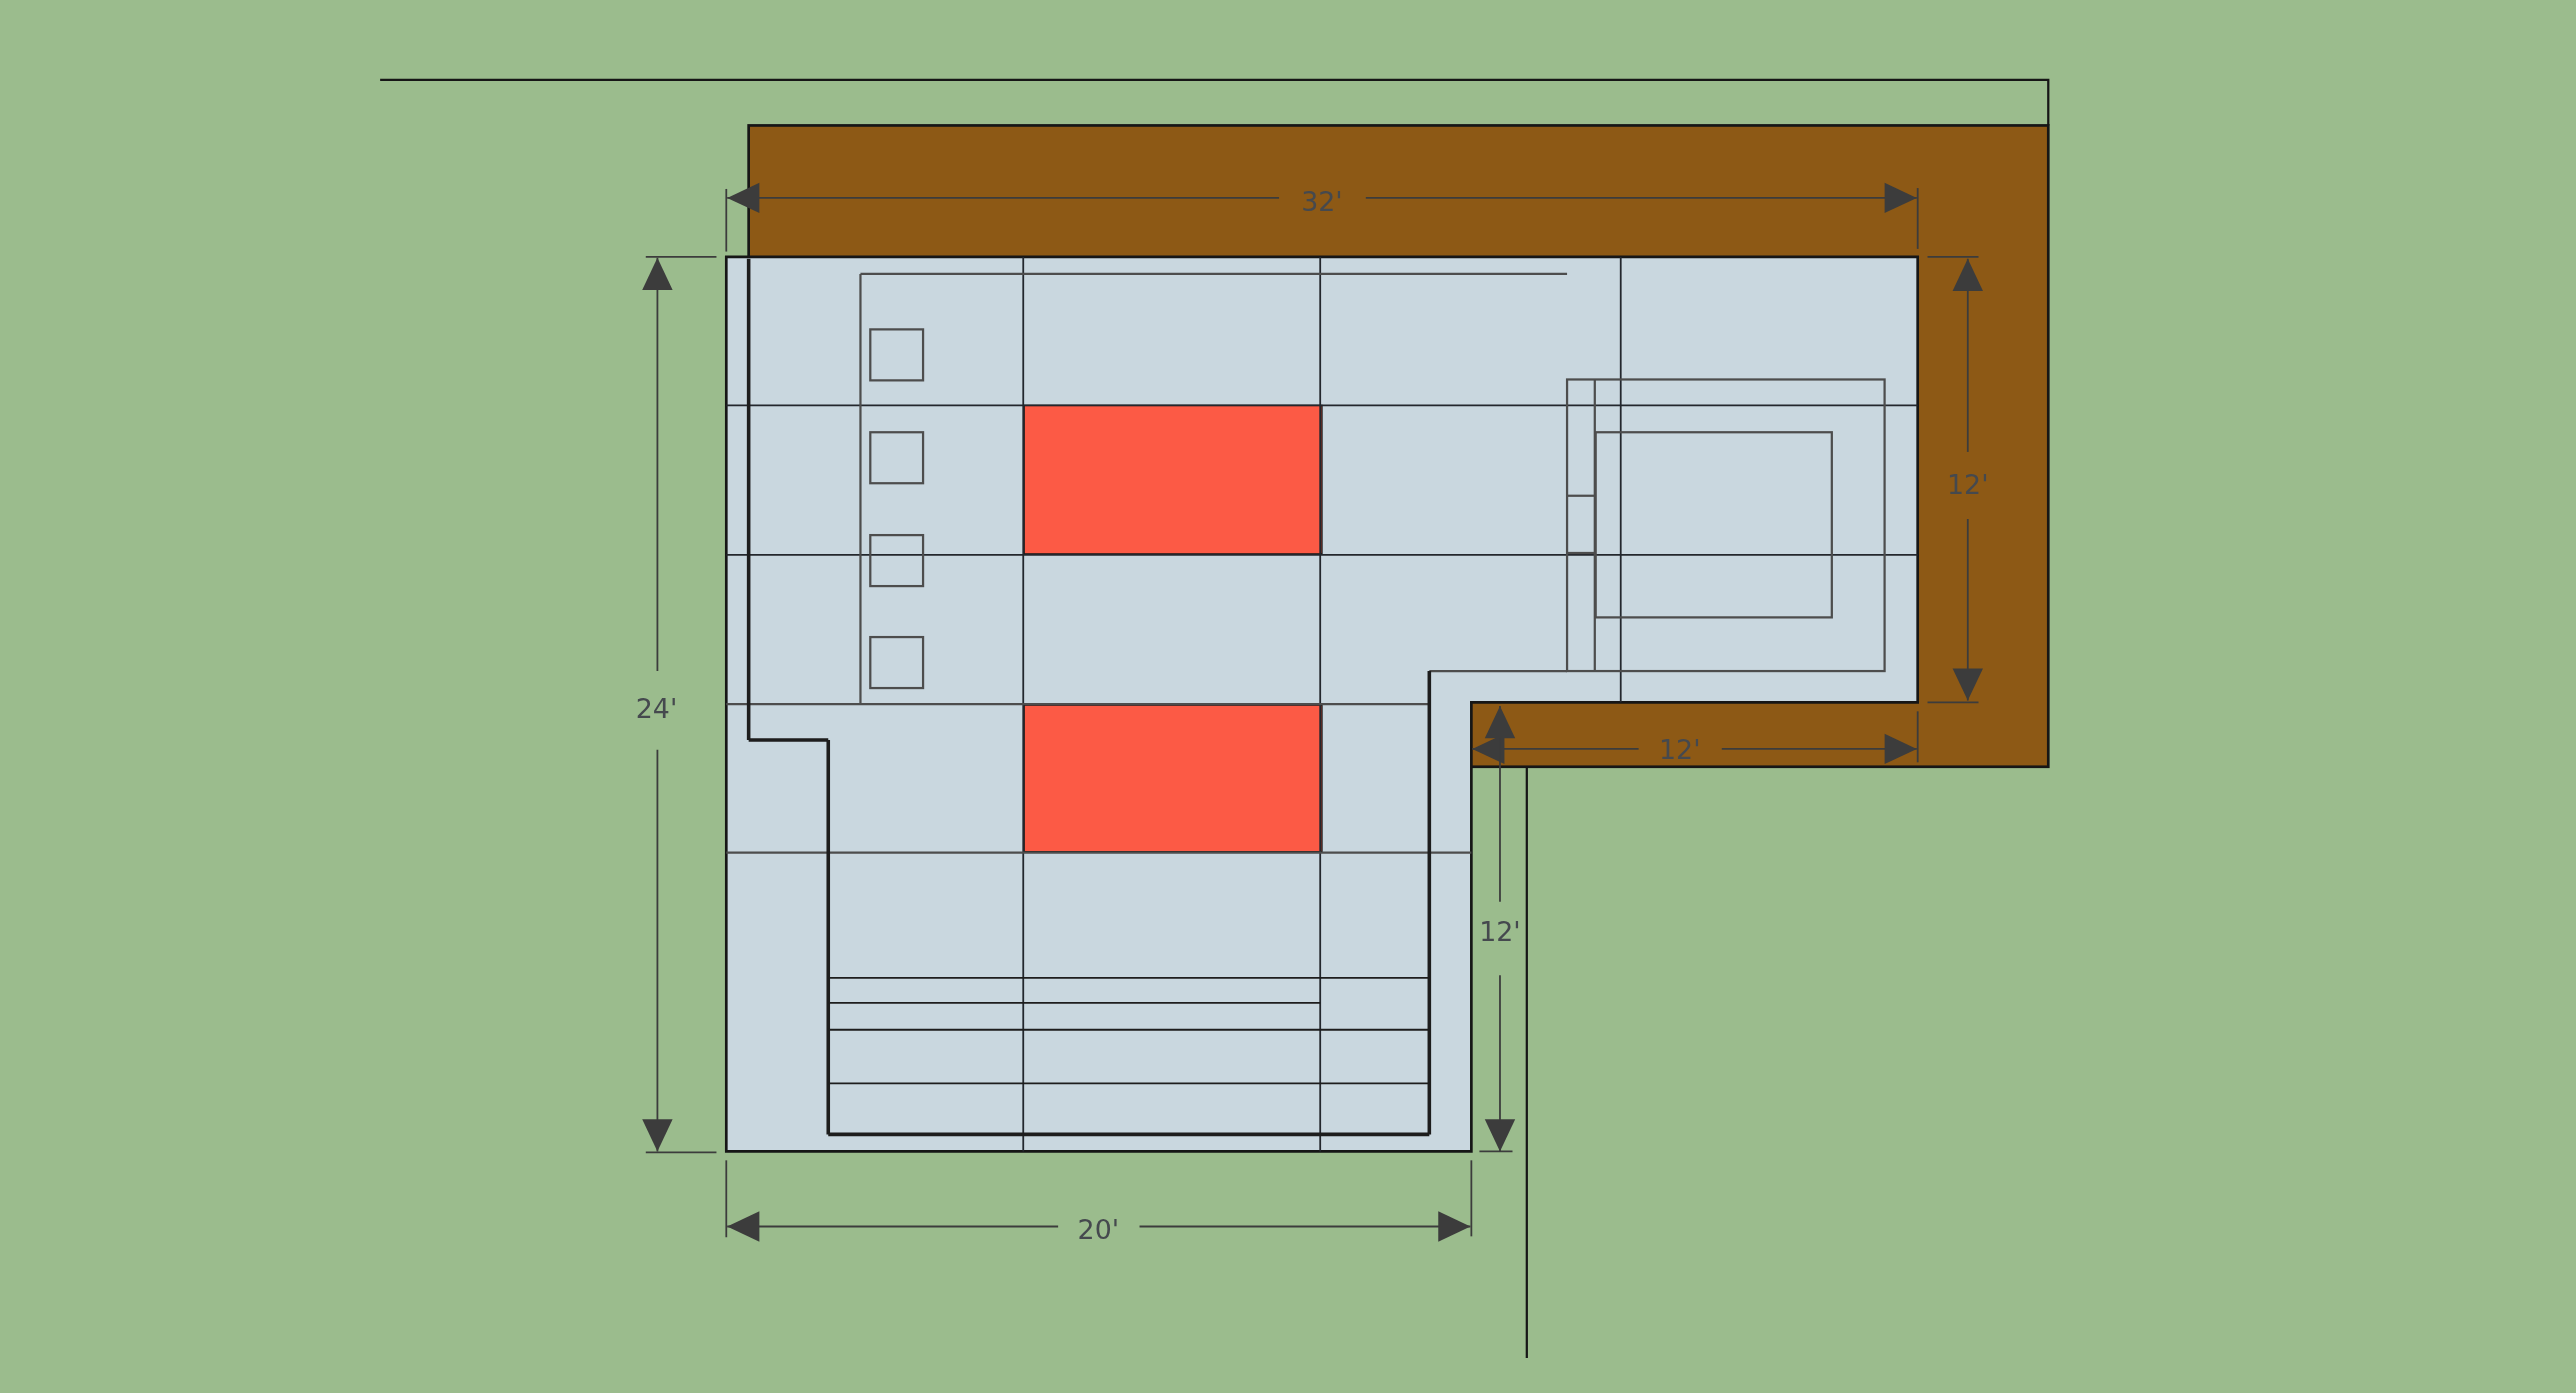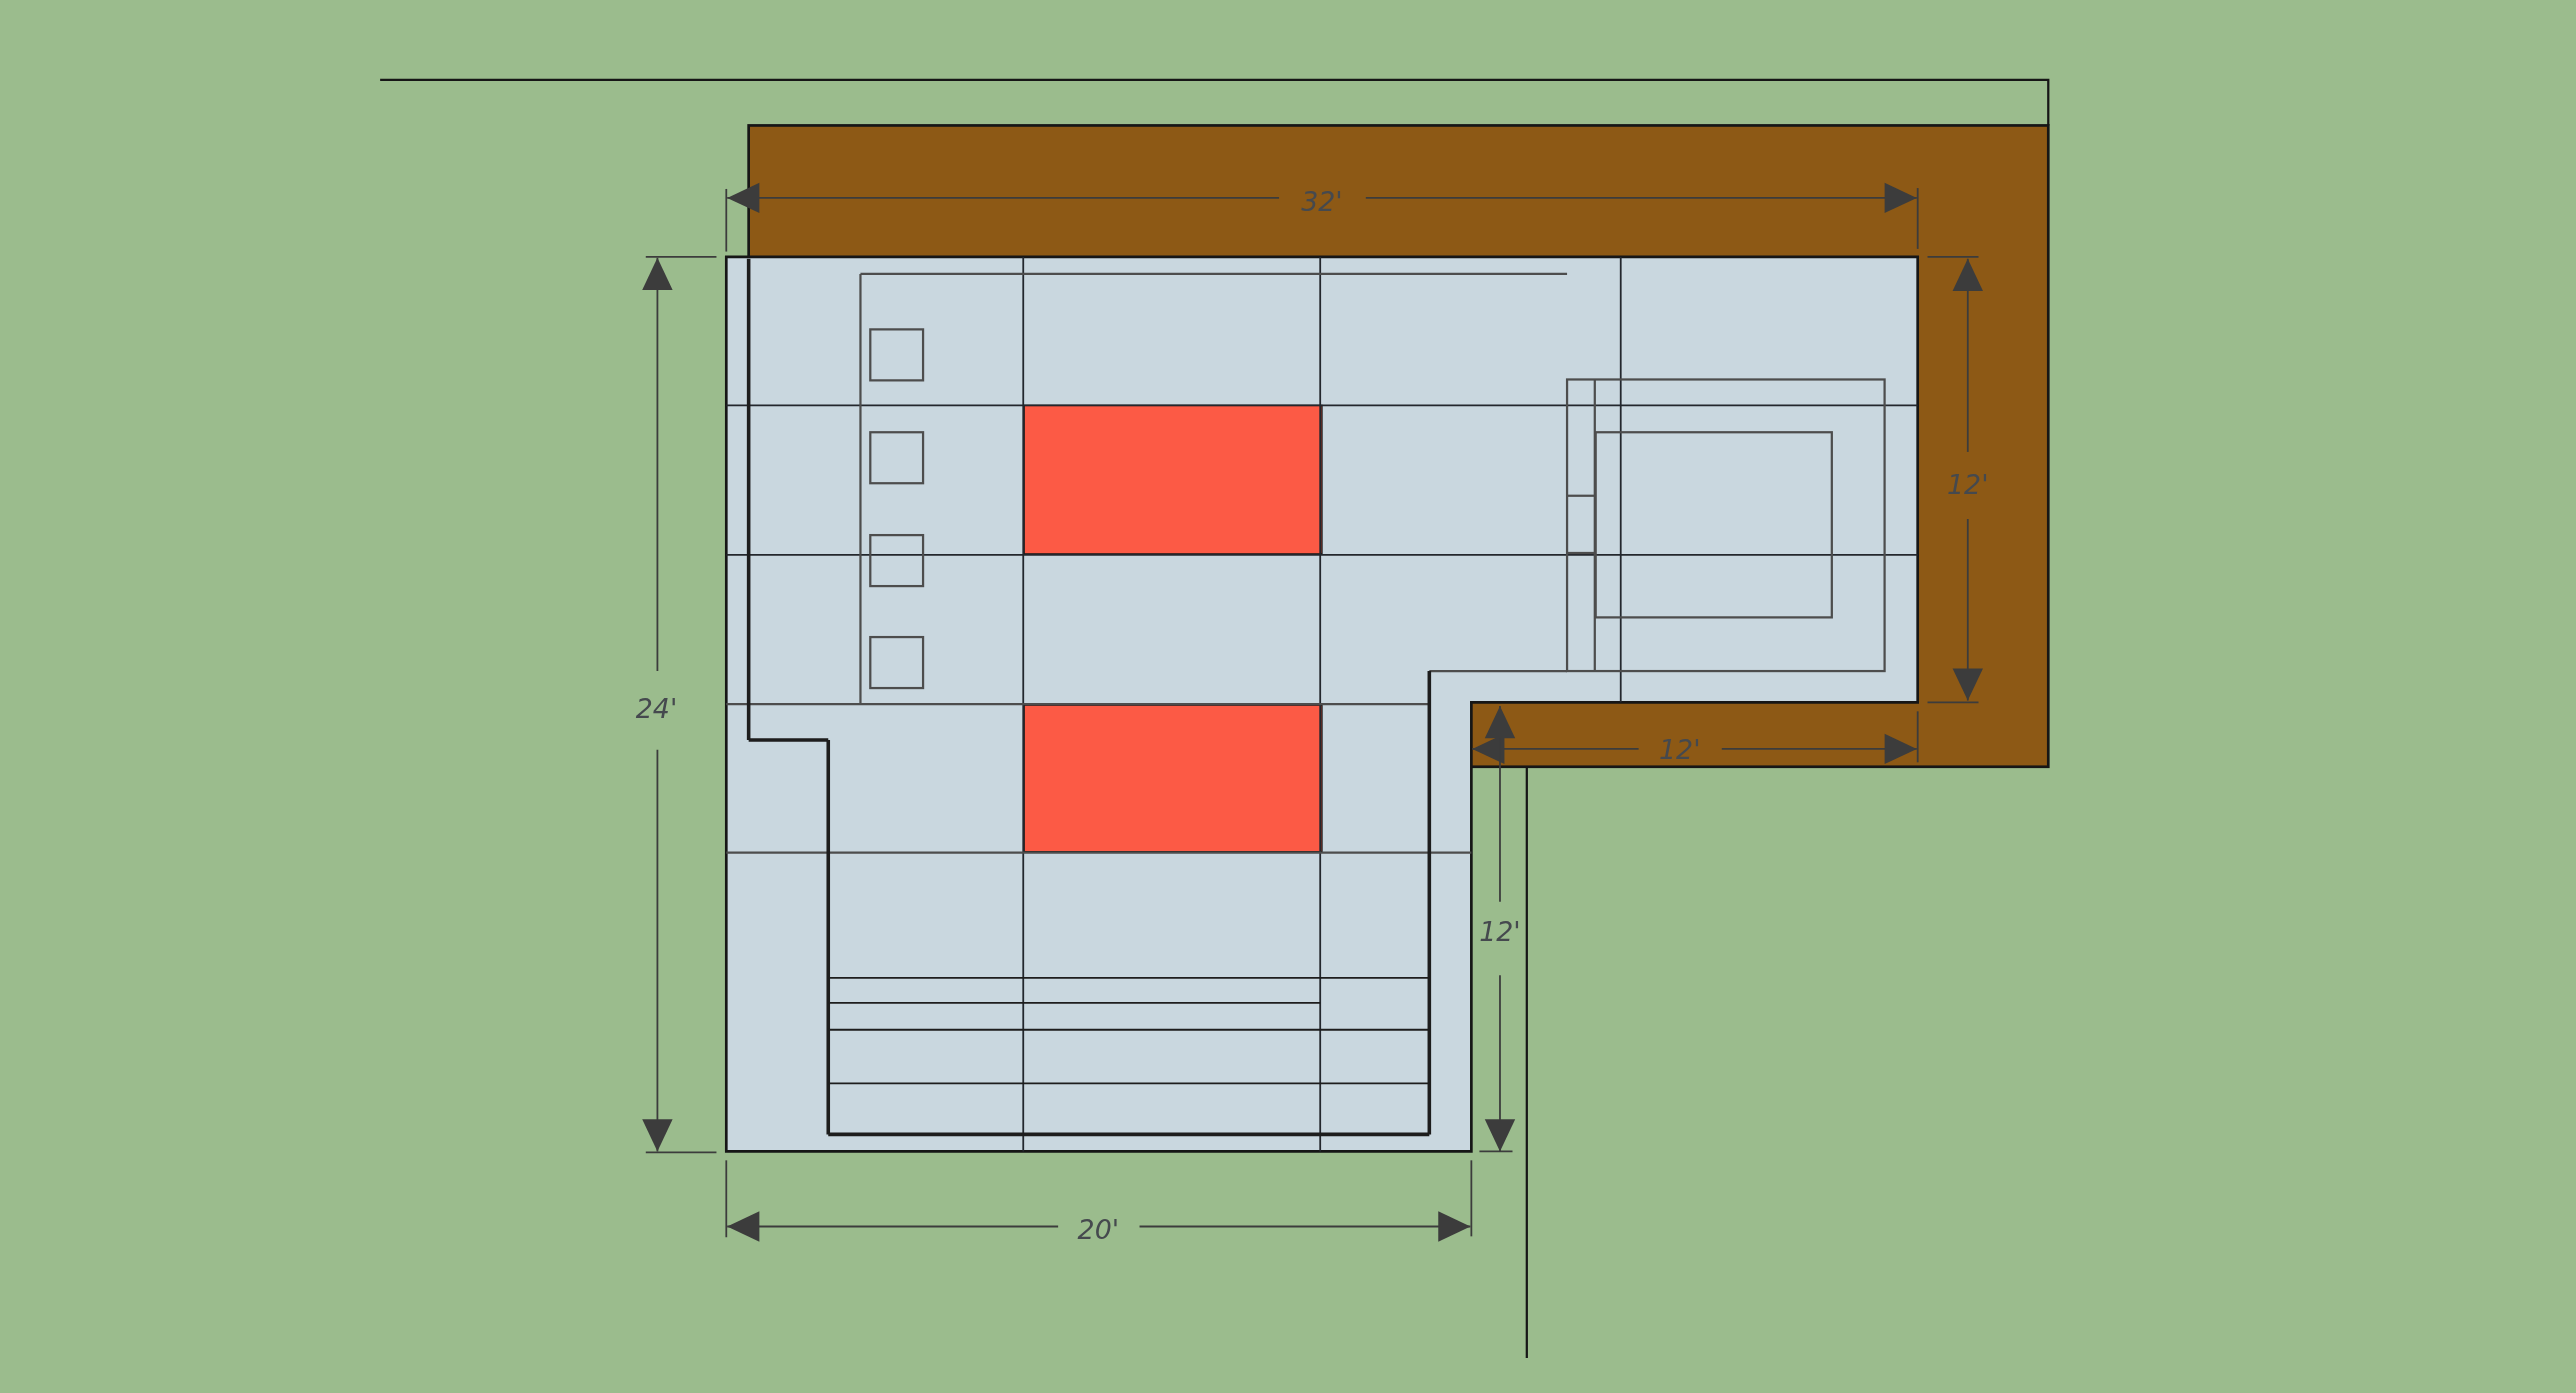--- a/index.html
+++ b/index.html
@@ -1,21 +1,21 @@
 <!DOCTYPE html>
 <html style="--c-background: #9BBC8D; --c-deck: #8D5915; --c-floor: #C9D7DF; --c-accent: #FC5A45; --c-outline: #161616; --c-wall: #1D1D1D; --c-grid: #23272D; --c-inner: #4D4D4D; --c-dim: #3C3C3C; --c-dim_text: #45494E;font-size:14.3px"><head>
 <meta charset="utf-8">
 <style>
   html,body{margin:0;padding:0;}
   body{
     width:2576px;height:1394px;overflow:hidden;
     background:var(--c-background,#9BBC8D);
     font-family:"DejaVu Sans","Liberation Sans",sans-serif;
   }
-  #app{position:relative;width:2505px;height:1394px;font-style:italic;}
+  #app{position:relative;width:2505px;height:1394px;}
   svg{display:block;width:2576px;height:1394px;}
   .deck{fill:var(--c-deck,#8D5915);stroke:var(--c-outline,#161616);stroke-width:3;}
   .floor{fill:var(--c-floor,#C9D7DF);stroke:var(--c-outline,#161616);stroke-width:3;}
   .accent{fill:var(--c-accent,#FC5A45);stroke:var(--c-outline,#161616);stroke-width:1.5;}
   .thinline{stroke:var(--c-outline,#161616);stroke-width:2.5;fill:none;}
   .grid line{stroke:var(--c-grid,#23272D);stroke-width:2;}
   .inner line,.inner rect{stroke:var(--c-inner,#4D4D4D);stroke-width:2.5;fill:none;}
   .wall line{stroke:var(--c-wall,#1D1D1D);stroke-width:4;}
   .stairs line{stroke:var(--c-wall,#1D1D1D);stroke-width:2;}
   .column{fill:none;stroke:var(--c-inner,#4D4D4D);stroke-width:2.5;}

